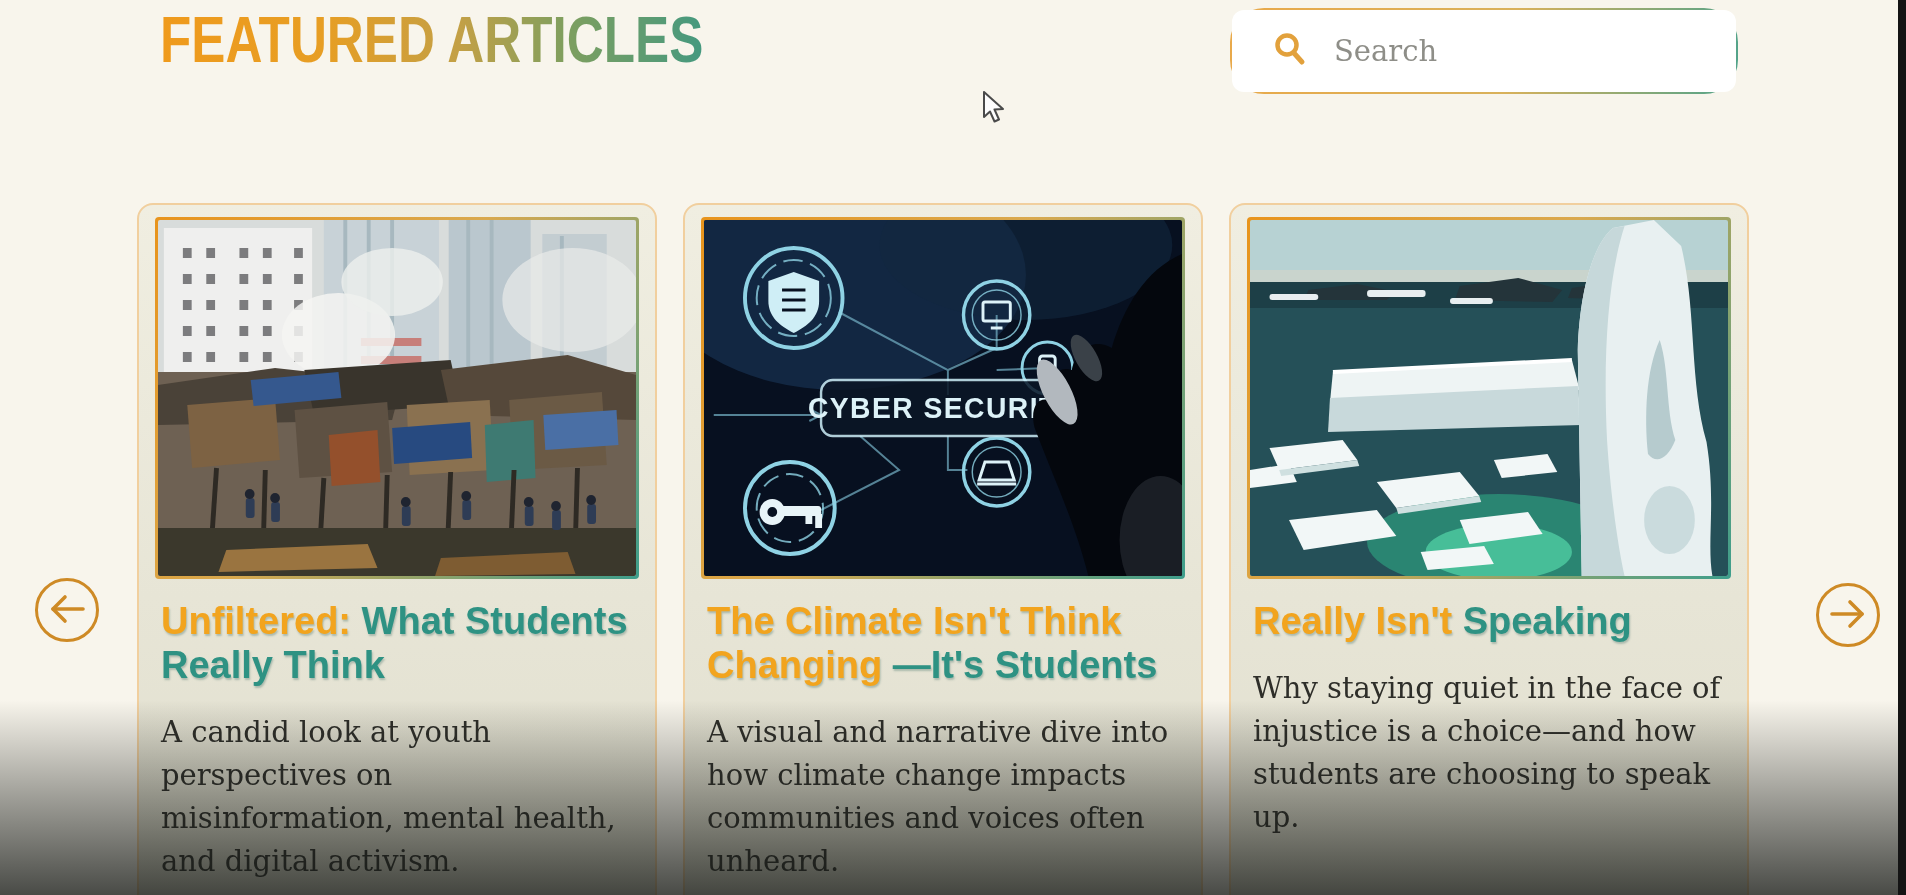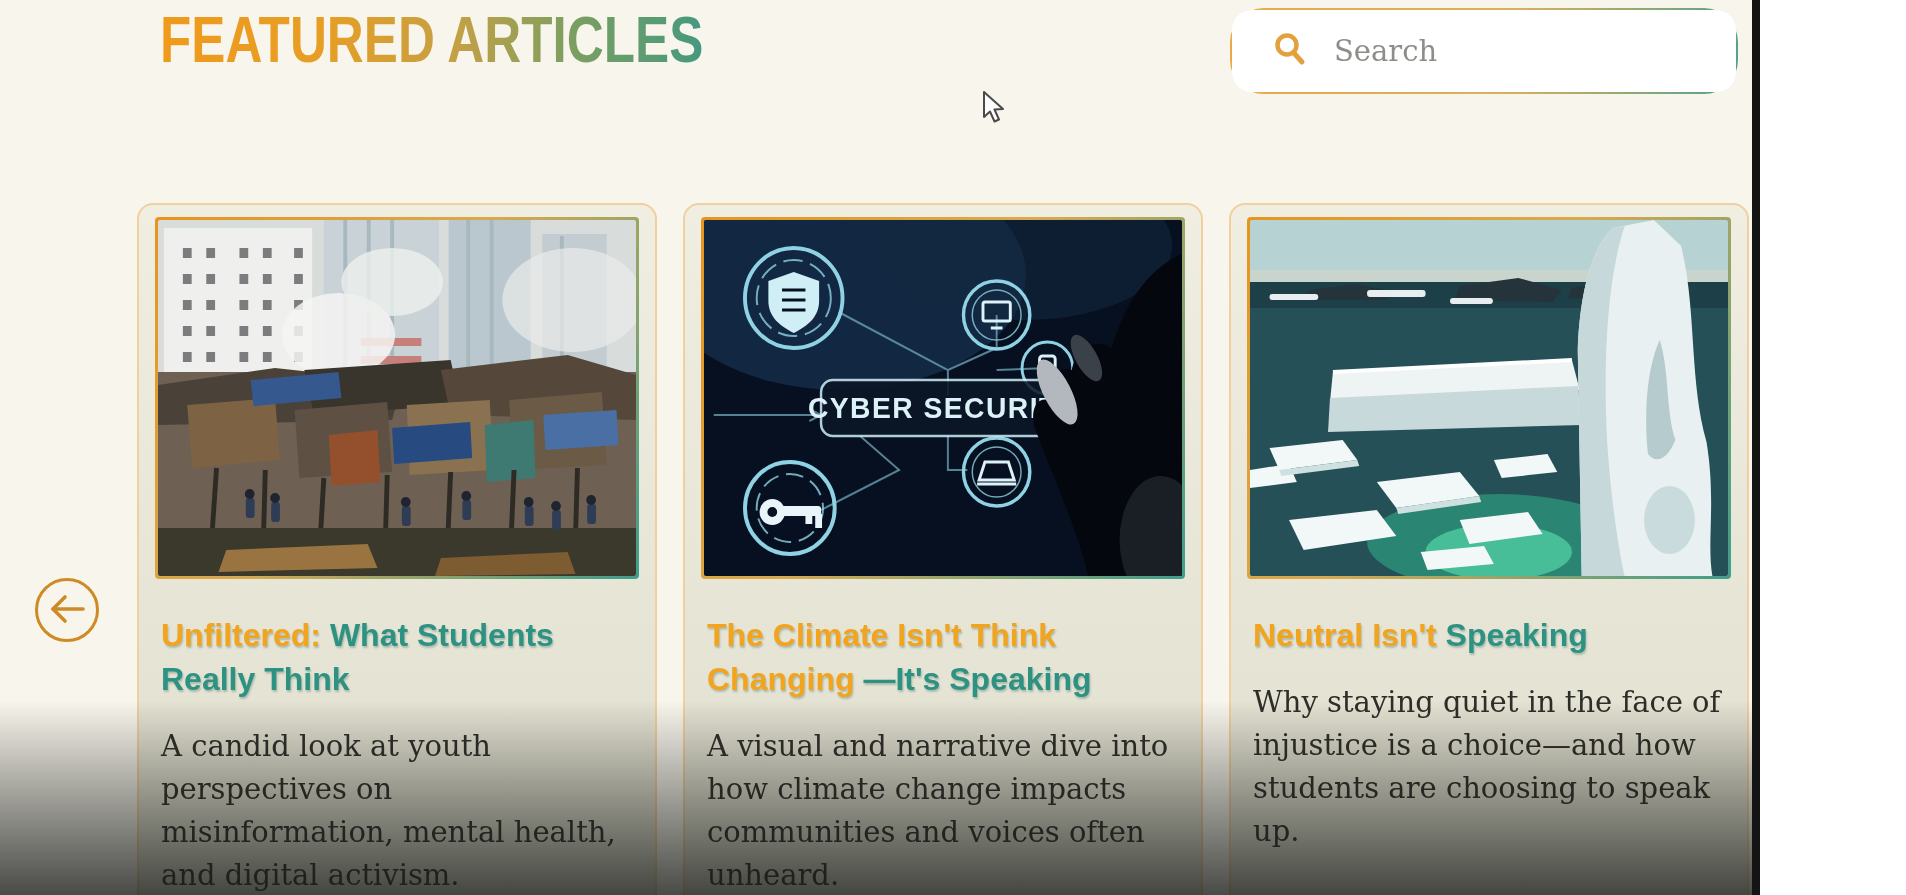--- a/index.html
+++ b/index.html
@@ -1,36 +1,36 @@
 <!DOCTYPE html>
 <html><head>
 <meta charset="utf-8">
 <style>
   html,body{margin:0;padding:0;}
   body{font-family:"Liberation Sans",sans-serif;}
-  #stage{position:relative;width:1760px;height:895px;background:#F8F5EC;overflow:hidden;}
+  #stage{position:relative;width:1906px;height:895px;background:#F8F5EC;overflow:hidden;}
 
   
   .page-title{
     position:absolute;left:160px;top:6px;margin:0;
     font-size:64px;font-weight:700;letter-spacing:0px;line-height:68px;
     transform:scaleX(.80);transform-origin:left top;
     background:linear-gradient(90deg,#EF9A1C 0%,#E79E24 30%,#C3A046 55%,#7E9F5F 75%,#45997F 100%);
     -webkit-background-clip:text;background-clip:text;color:transparent;
     white-space:nowrap;
   }
 
   
   .search-wrap{
     position:absolute;left:1230px;top:8px;width:508px;height:86px;
     border-radius:34px;padding:2px;box-sizing:border-box;
     background:linear-gradient(100deg,#E9A94A 0%,#D9B15A 55%,#4FA38B 100%);
   }
   .search-inner{
-    width:100%;height:100%;background:#FFFFFF;border-radius:20px;
+    width:100%;height:100%;background:#FFFFFF;border-radius:12px;
     display:flex;align-items:center;gap:24px;padding-left:40px;box-sizing:border-box;
   }
   .search-input{
     border:none;outline:none;background:transparent;
     font-family:"DejaVu Serif",serif;font-size:29px;color:#444;width:370px;
   }
   .search-input::placeholder{color:#8E8E88;}
 
   
   .nav-btn{
@@ -48,21 +48,21 @@
     border:2px solid #F1CF9E;
     background:linear-gradient(180deg,#F0EEE1 0%,#E7E5D6 50%,#DFDDCC 100%);
     padding:12px 16px 0 16px;
   }
   .img-frame{
     padding:3px;border-radius:4px;
     background:linear-gradient(125deg,#E8941C 0%,#D9A94E 45%,#3E9E8C 100%);
   }
   .img-frame svg{display:block;width:100%;height:356px;border-radius:2px;}
   .card-title{
-    margin:34px 6px 0 6px;font-size:32px;font-weight:700;line-height:44px;
+    margin:20px 6px 0 6px;font-size:38px;font-weight:700;line-height:44px;
     text-shadow:1px 2px 2px rgba(62,110,100,.35);
   }
   .t-orange{color:#F2A41E;}
   .t-teal{color:#2E9283;}
   .card-desc{
     margin:24px 6px 0 6px;max-width:478px;
     font-family:"DejaVu Serif",serif;font-size:29px;line-height:43px;color:#2E2E29;
   }
 
   
@@ -238,21 +238,21 @@
             <circle cx="70" cy="292" r="5" fill="#071020"></circle>
           </g>
           <rect x="120" y="160" width="250" height="56" rx="12" fill="#0B1626" opacity="0.85" stroke="#CDEEF8" stroke-width="2.5"></rect>
           <text x="245" y="198" text-anchor="middle" font-family="Liberation Sans,sans-serif" font-size="29" font-weight="bold" letter-spacing="1.5" fill="#DDF2F8">CYBER SECURITY</text>
           <path d="M490,356 L490,34 C452,50 430,88 418,128 C400,118 382,128 377,150 C361,145 351,162 353,180 C341,177 334,190 339,208 C360,262 380,302 394,356 Z" fill="#04070D"></path>
           <ellipse cx="362" cy="172" rx="14" ry="36" fill="#B2B8BE" transform="rotate(-28 362 172)"></ellipse>
           <ellipse cx="392" cy="138" rx="11" ry="26" fill="#3A4148" transform="rotate(-30 392 138)"></ellipse>
           <ellipse cx="468" cy="320" rx="42" ry="64" fill="#2A2F36" opacity="0.6"></ellipse>
         </svg>
       </div>
-      <h2 class="card-title"><span class="t-orange">The Climate Isn't Think Changing </span><span class="t-teal">—It's Speaking</span></h2>
+      <h2 class="card-title"><span class="t-orange">The Climate Isn't Think Changing </span><span class="t-teal">—It's Students</span></h2>
       <p class="card-desc">A visual and narrative dive into how climate change impacts communities and voices often unheard.</p>
     </article>
 
     <article class="card">
       <div class="img-frame">
         <svg viewBox="0 0 490 356" preserveAspectRatio="none">
           <rect width="490" height="356" fill="#B7D2D3"></rect>
           <rect y="50" width="490" height="16" fill="#D9D6C9" opacity="0.55"></rect>
           <rect y="62" width="490" height="294" fill="#255058"></rect>
           <rect y="62" width="490" height="26" fill="#1D3F47"></rect>
@@ -284,21 +284,21 @@
           <g fill="#CFE0E0">
             <polygon points="30,250 110,240 112,246 32,256"></polygon>
             <polygon points="150,288 235,276 237,282 152,294"></polygon>
           </g>
           <path d="M340,356 L336,130 C338,70 352,24 372,8 L414,0 L442,26 C458,90 450,160 468,222 C478,282 468,322 474,356 Z" fill="#E8F0F1"></path>
           <path d="M340,356 L336,130 C338,70 352,24 372,8 L384,6 C366,60 362,140 366,220 C370,280 378,330 384,356 Z" fill="#C6D8DA"></path>
           <path d="M420,120 C430,150 426,190 436,220 C428,240 416,244 408,234 C404,196 406,150 420,120 Z" fill="#A9C2C6" opacity="0.8"></path>
           <ellipse cx="430" cy="300" rx="26" ry="34" fill="#C6D8DA" opacity="0.9"></ellipse>
         </svg>
       </div>
-      <h2 class="card-title"><span class="t-orange">Neutral Isn't</span><span class="t-teal"> Speaking</span></h2>
+      <h2 class="card-title"><span class="t-orange">Really Isn't</span><span class="t-teal"> Speaking</span></h2>
       <p class="card-desc">Why staying quiet in the face of injustice is a choice—and how students are choosing to speak up.</p>
 
     </article>
 
   </div>
 
   <div class="bottom-fade"></div>
   <div class="edge-strip"></div>
 
   <div class="cursor">

